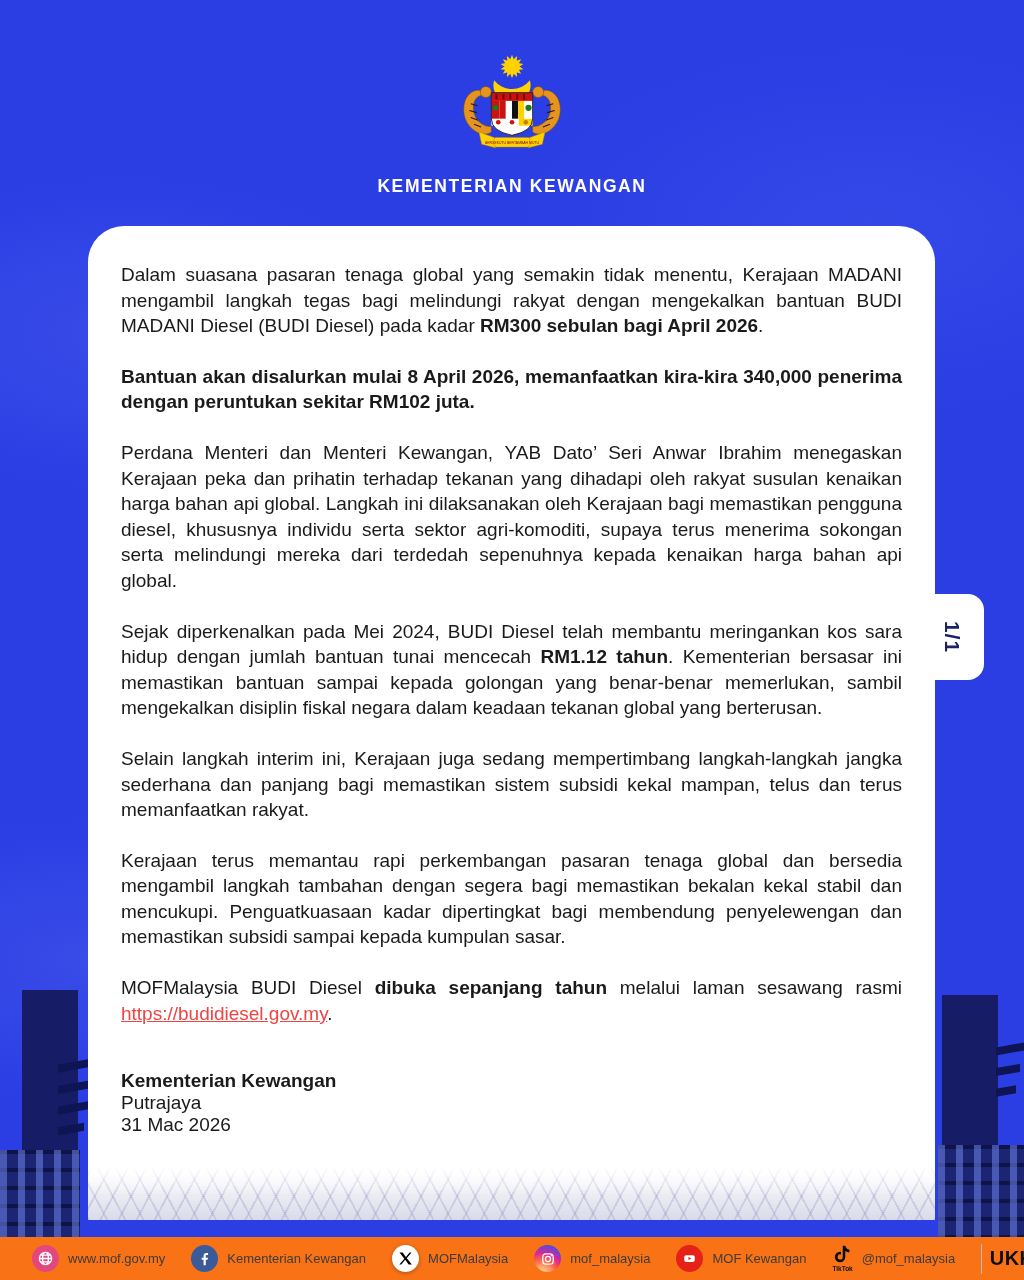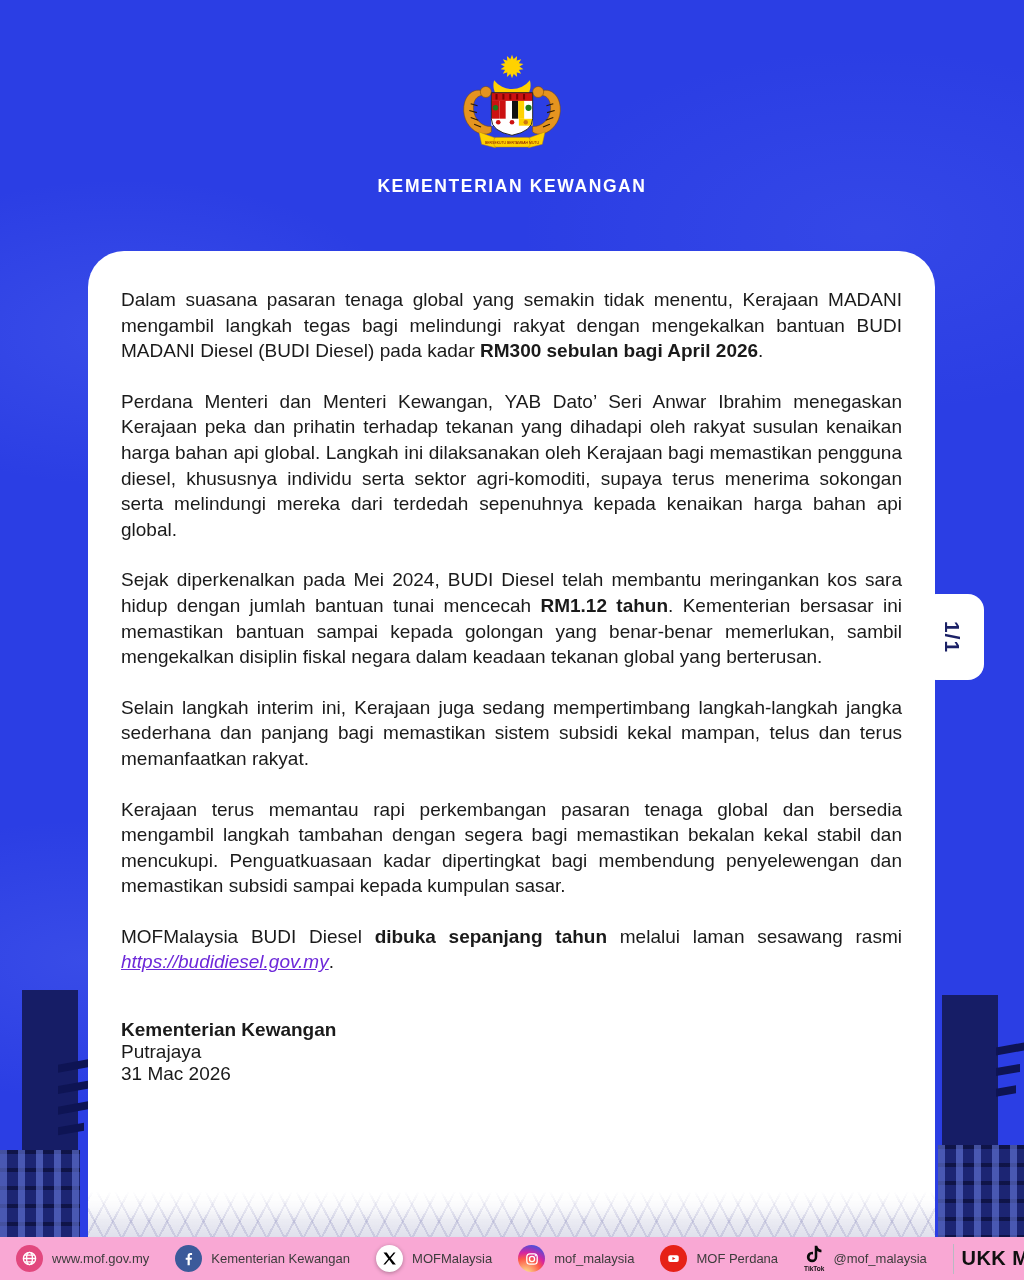--- a/index.html
+++ b/index.html
@@ -20,51 +20,51 @@
     position:absolute;background:#1c2573;
     background-image:
       repeating-linear-gradient(to right, rgba(110,130,230,.55) 0 7px, transparent 7px 18px),
       repeating-linear-gradient(to bottom, rgba(0,0,20,.45) 0 4px, transparent 4px 18px);
   }
   
   .header{position:absolute;top:50px;left:0;right:0;text-align:center;}
   .ministry-name{margin-top:5px;color:#ffffff;font-weight:bold;font-size:17.5px;letter-spacing:1.6px;}
   
   .card{
-    position:absolute;left:88px;top:251px;width:847px;height:994px;
+    position:absolute;left:88px;top:226px;width:847px;height:994px;
     background:#ffffff;border-radius:36px 36px 0 0;box-sizing:border-box;
     padding:36px 33px 0 33px;
   }
   .card p{
     margin:0 0 25px 0;font-size:19px;line-height:25.6px;color:#1a1a1a;
     text-align:justify;
   }
   .b{font-weight:bold;}
-  .link{color:#6d28d9;text-decoration:underline;cursor:pointer;font-style:italic;}
+  .link{color:#ef4444;text-decoration:underline;cursor:pointer;}
   .sig{margin-top:44px;font-size:19px;line-height:22px;color:#1a1a1a;}
   .sig .name{font-weight:bold;}
   .card-pattern{
     position:absolute;left:0;right:0;bottom:0;height:54px;border-radius:0;
     background:
       repeating-linear-gradient(62deg, rgba(150,150,195,.30) 0 2px, transparent 2px 16px),
       repeating-linear-gradient(-62deg, rgba(150,150,195,.30) 0 2px, transparent 2px 16px),
       linear-gradient(to bottom, rgba(238,238,246,0), #dadbe9);
     -webkit-mask-image:linear-gradient(to bottom, transparent, #000 55%);
             mask-image:linear-gradient(to bottom, transparent, #000 55%);
   }
   
   .page-tab{
     position:absolute;left:920px;top:594px;width:64px;height:86px;background:#ffffff;
     border-radius:16px;display:flex;align-items:center;justify-content:center;
   }
   .page-tab span{transform:rotate(90deg);font-weight:bold;font-size:21px;color:#1b2166;letter-spacing:1px;}
   
   .footer{
-    position:absolute;left:0;bottom:0;width:1024px;height:43px;background:#f9a8d4;
-    display:flex;align-items:center;box-sizing:border-box;padding-left:16px;
+    position:absolute;left:0;bottom:0;width:1024px;height:43px;background:#f97316;
+    display:flex;align-items:center;box-sizing:border-box;padding-left:32px;
     font-size:13px;color:#3c3c3c;
   }
   .f-item{display:flex;align-items:center;gap:9px;margin-right:26px;flex:none;cursor:pointer;}
   .icon-circle{width:27px;height:27px;border-radius:50%;display:flex;align-items:center;justify-content:center;flex:none;}
   .ic-globe{background:#e2487e;}
   .ic-fb{background:#3b5a9a;}
   .ic-x{background:#fff;box-shadow:0 1px 4px rgba(0,0,0,.3);}
   .ic-ig{background:radial-gradient(circle at 28% 110%, #fdf497 0%, #fd5949 45%, #d6249f 62%, #285AEB 92%);}
   .ic-yt{background:#e62117;}
   .tiktok-wrap{display:flex;flex-direction:column;align-items:center;line-height:1;}
@@ -153,20 +153,21 @@
         <rect x="84" y="127" width="52" height="14" rx="3" fill="#ffd200" stroke="#b8860b" stroke-width="0.7"></rect>
         <text x="110" y="136.5" font-size="5" text-anchor="middle" fill="#7a0000" font-family="'Liberation Sans',sans-serif">BERSEKUTU BERTAMBAH MUTU</text>
       </g>
     </svg>
   </span>
   <div class="ministry-name">KEMENTERIAN KEWANGAN</div>
 </div>
 
 <div class="card">
   <p><span>Dalam suasana pasaran tenaga global yang semakin tidak menentu, Kerajaan MADANI mengambil langkah tegas bagi melindungi rakyat dengan mengekalkan bantuan BUDI MADANI Diesel (BUDI Diesel) pada kadar </span><span class="b">RM300 sebulan bagi April 2026</span><span>.</span></p>
+  <p><span class="b">Bantuan akan disalurkan mulai 8 April 2026, memanfaatkan kira-kira 340,000 penerima dengan peruntukan sekitar RM102 juta.</span></p>
   <p><span>Perdana Menteri dan Menteri Kewangan, YAB Dato’ Seri Anwar Ibrahim menegaskan Kerajaan peka dan prihatin terhadap tekanan yang dihadapi oleh rakyat susulan kenaikan harga bahan api global. Langkah ini dilaksanakan oleh Kerajaan bagi memastikan pengguna diesel, khususnya individu serta sektor agri-komoditi, supaya terus menerima sokongan serta melindungi mereka dari terdedah sepenuhnya kepada kenaikan harga bahan api global.</span></p>
   <p><span>Sejak diperkenalkan pada Mei 2024, BUDI Diesel telah membantu meringankan kos sara hidup dengan jumlah bantuan tunai mencecah </span><span class="b">RM1.12 tahun</span><span>. Kementerian bersasar ini memastikan bantuan sampai kepada golongan yang benar-benar memerlukan, sambil mengekalkan disiplin fiskal negara dalam keadaan tekanan global yang berterusan.</span></p>
   <p><span>Selain langkah interim ini, Kerajaan juga sedang mempertimbang langkah-langkah jangka sederhana dan panjang bagi memastikan sistem subsidi kekal mampan, telus dan terus memanfaatkan rakyat.</span></p>
   <p><span>Kerajaan terus memantau rapi perkembangan pasaran tenaga global dan bersedia mengambil langkah tambahan dengan segera bagi memastikan bekalan kekal stabil dan mencukupi. Penguatkuasaan kadar dipertingkat bagi membendung penyelewengan dan memastikan subsidi sampai kepada kumpulan sasar.</span></p>
   <p><span>MOFMalaysia BUDI Diesel </span><span class="b">dibuka sepanjang tahun</span><span> melalui laman sesawang rasmi </span><a class="link" href="#">https://budidiesel.gov.my</a><span>.</span></p>
   <div class="sig">
     <div class="name">Kementerian Kewangan</div>
     <div>Putrajaya</div>
     <div>31 Mac 2026</div>
   </div>
@@ -219,21 +220,21 @@
     <span>mof_malaysia</span>
   </div>
 
   <div class="f-item">
     <span class="icon-circle ic-yt">
       <svg width="15" height="15" viewBox="0 0 20 20">
         <rect x="3" y="5.5" width="14" height="9" rx="2.6" fill="#ffffff"></rect>
         <path d="M8.6 8 l4 2 -4 2 Z" fill="#e62117"></path>
       </svg>
     </span>
-    <span>MOF Perdana</span>
+    <span>MOF Kewangan</span>
   </div>
 
   <div class="f-item">
     <span class="tiktok-wrap">
       <svg width="19" height="21" viewBox="0 0 24 26">
         <path d="M15.5 2 c.6 2.8 2.4 4.6 5.3 4.9 v3.4 c-2 0-3.8-.7-5.3-1.8 v7.6 a6.6 6.6 0 1 1 -6.6-6.6 c.4 0 .8 0 1.2.1 v3.5 a3.2 3.2 0 1 0 2.2 3 V2 Z" fill="#0a0a0a"></path>
       </svg>
       <span class="tiktok-label">TikTok</span>
     </span>
     <span>@mof_malaysia</span>

